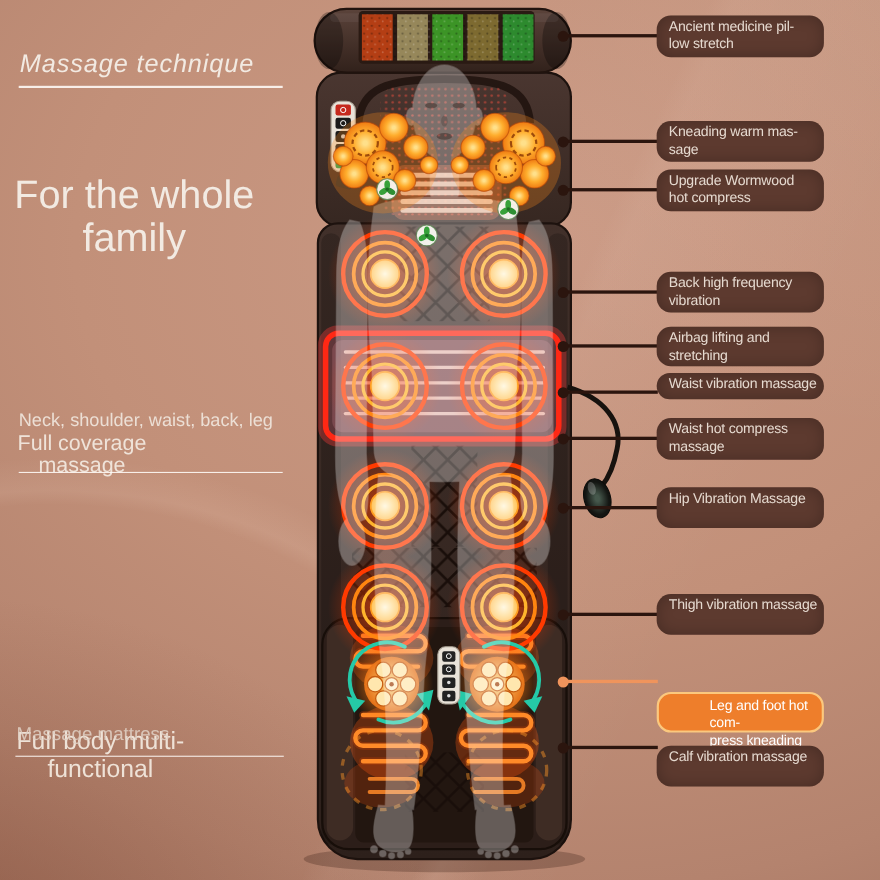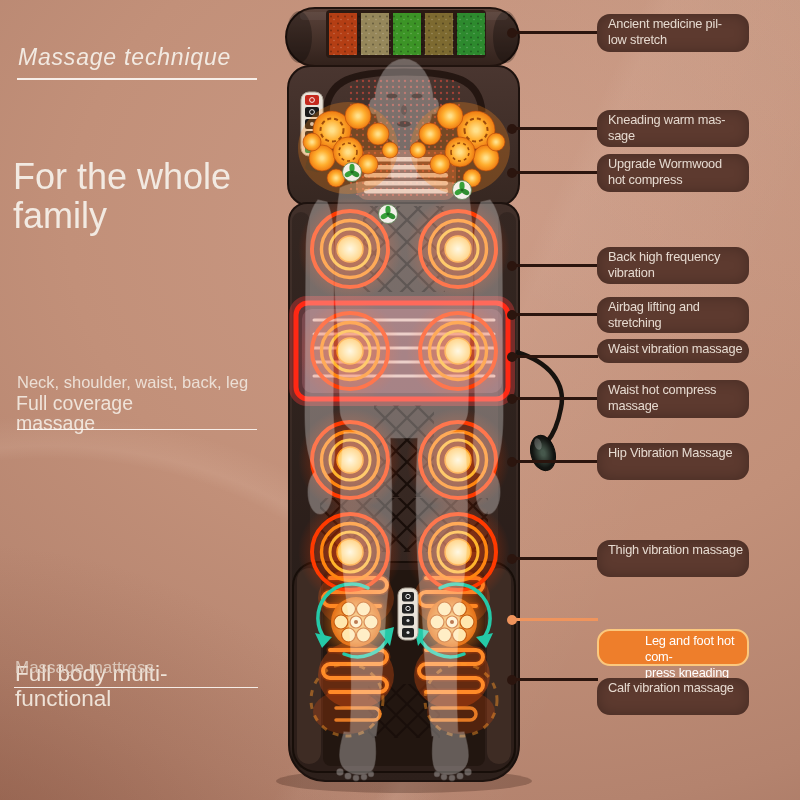--- a/index.html
+++ b/index.html
@@ -9,21 +9,21 @@
     background:radial-gradient(950px 750px at 62% 28%, #cb9a85 0%, #c29079 45%, #b4836e 78%, #a37360 100%);
   }
   .bg-sweep{position:absolute;inset:0;pointer-events:none;
     background:
       radial-gradient(720px 520px at -6% 108%, rgba(120,66,46,.42), rgba(120,66,46,0) 62%),
       radial-gradient(620px 430px at 6% 88%, rgba(0,0,0,0) 57%, rgba(255,228,212,.10) 60%, rgba(0,0,0,0) 67%),
       radial-gradient(1000px 760px at 108% -2%, rgba(255,236,222,.10), rgba(255,236,222,0) 55%),
       linear-gradient(115deg, rgba(0,0,0,0) 55%, rgba(255,240,230,.05) 57%, rgba(0,0,0,0) 76%);
   }
   
-  .lp{position:absolute;color:var(--text-light,#f2eae2);}
+  .lp{position:absolute;color:var(--text-light,#f2eae2);text-align:center;}
   .pre{white-space:pre-line;}
   .script-title{left:18px;top:44px;font-size:23px;font-style:italic;letter-spacing:.8px;font-weight:400;}
   .rule{position:absolute;background:rgba(255,252,248,.88);height:2px;}
   .rule-top{left:17px;top:78px;width:240px;}
   .rule-mid{left:17px;top:429px;width:240px;height:1.4px;}
   .rule-bottom{left:14px;top:687px;width:244px;height:1.4px;}
   .headline1{left:13px;top:97px;font-size:28.5px;line-height:1.13;}
   .headline2{left:13px;top:158px;font-size:36px;line-height:1.08;}
   .coverage-caption{left:17px;top:373px;font-size:16.5px;color:#ecdfd5;}
   .coverage-title{left:16px;top:393px;font-size:19.5px;line-height:1.04;color:#efe3d9;}

